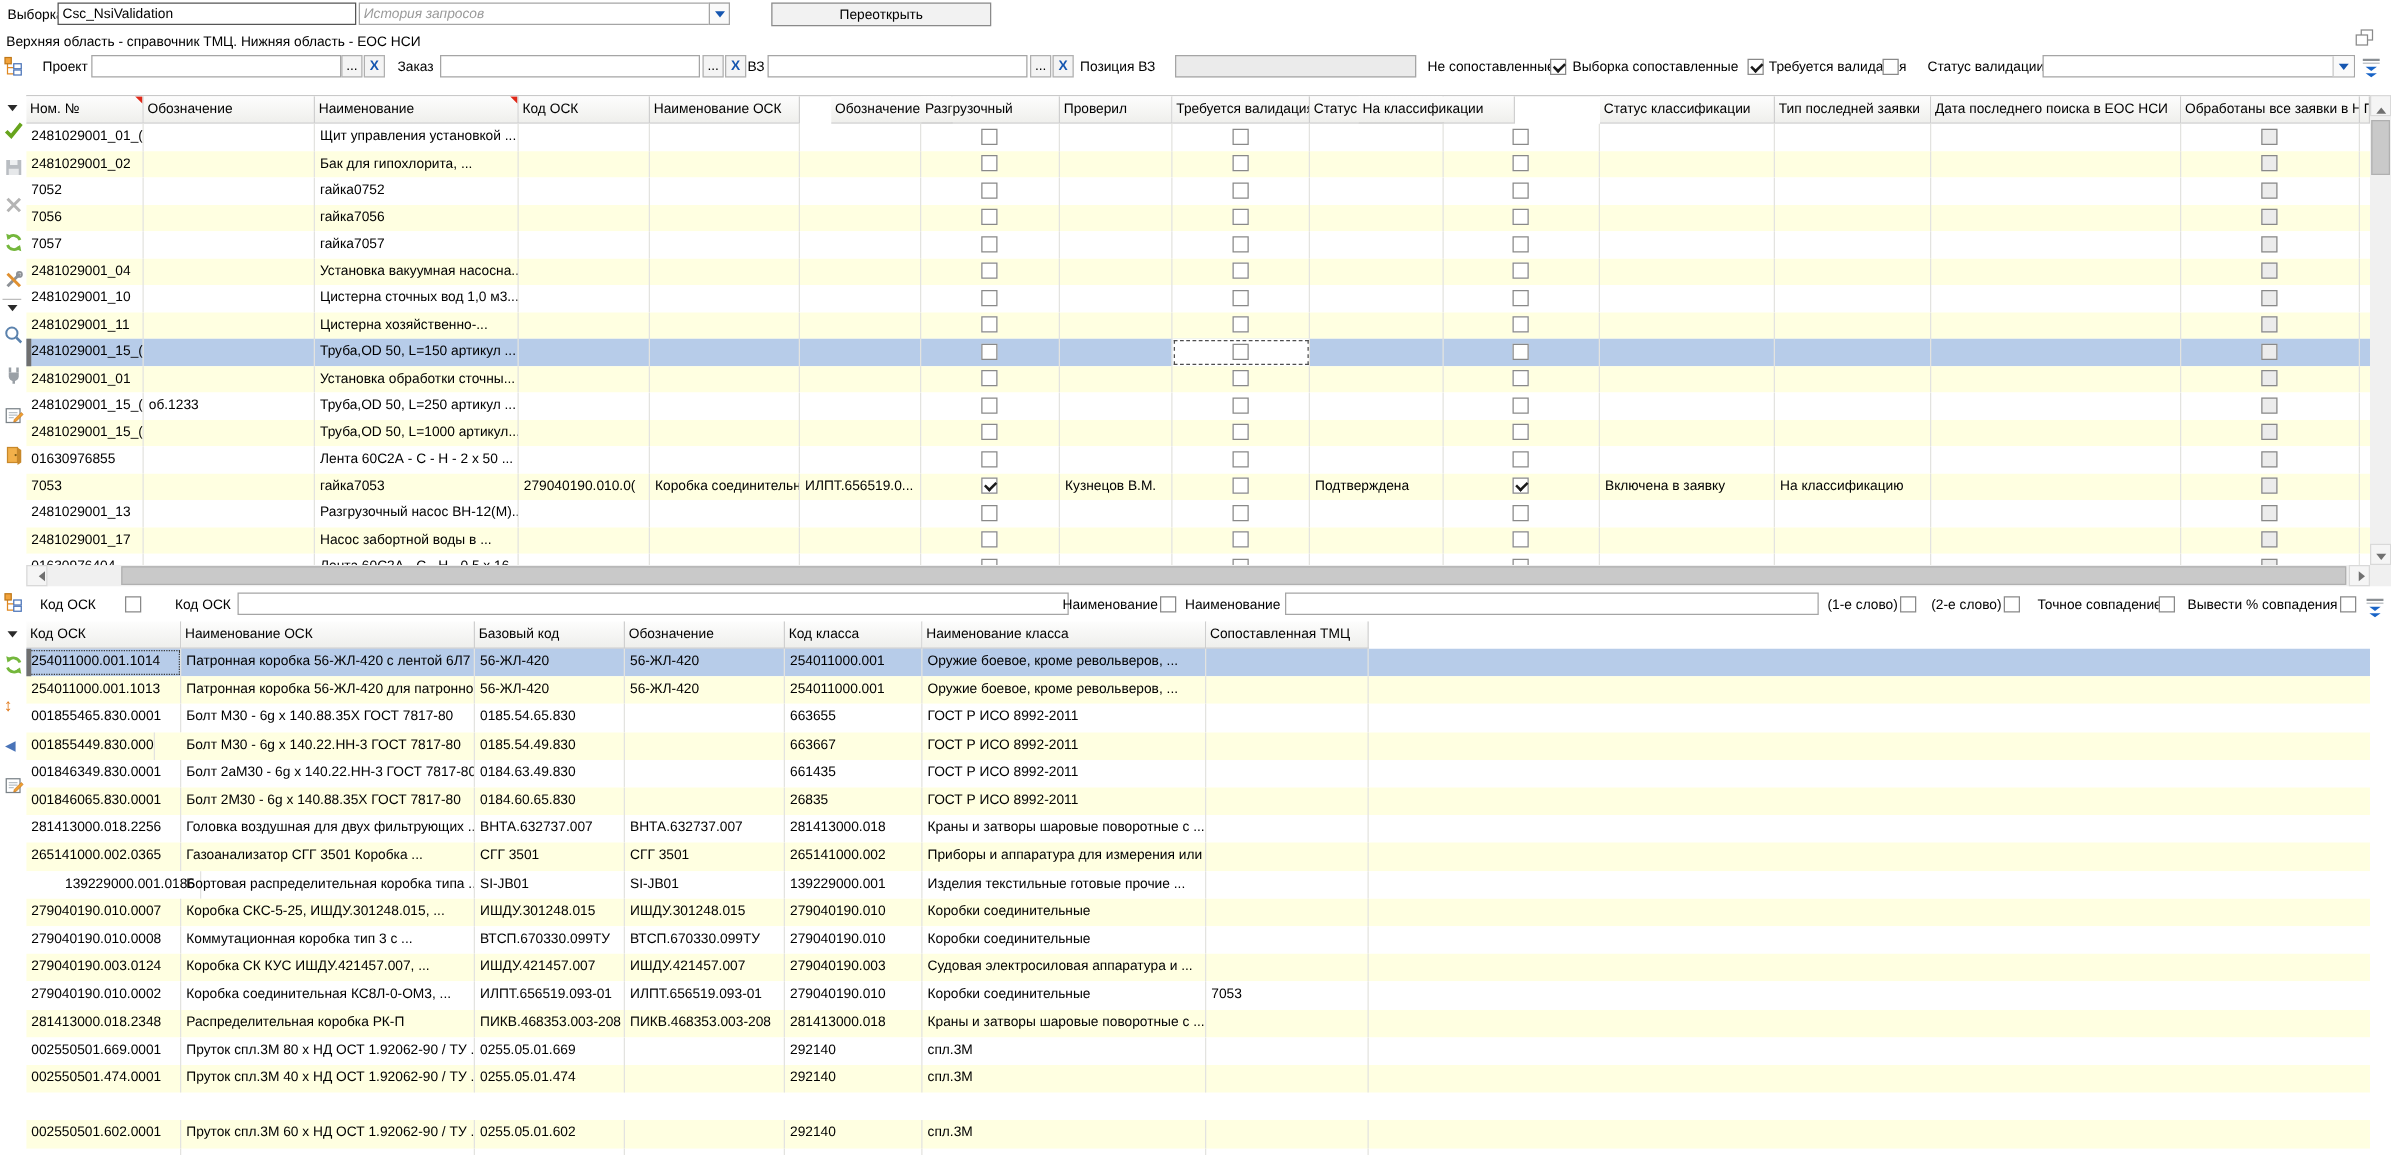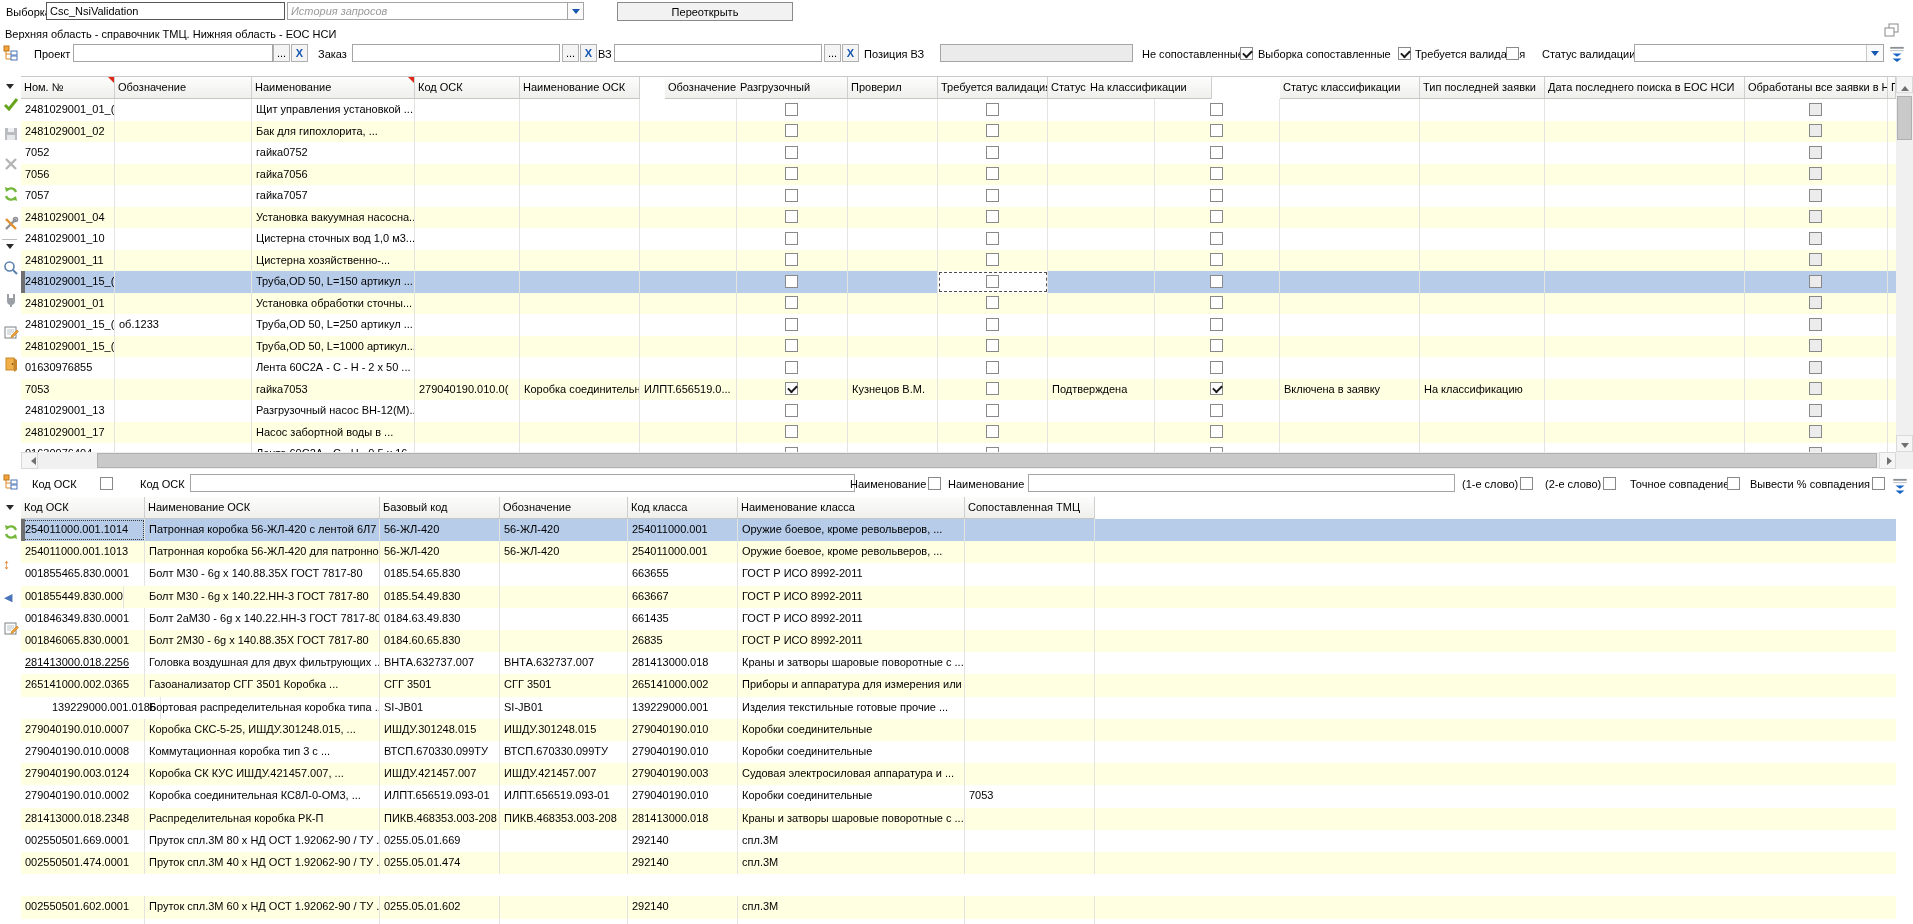--- a/index.html
+++ b/index.html
@@ -766,21 +766,21 @@
         <div class="grow y" style="top: 111px; height: 22.2px;">
           <div class="cell" style="left: 0px; width: 124px;">001846065.830.0001</div>
           <div class="cell" style="left: 124px; width: 235px;">Болт 2М30 - 6g х 140.88.35Х ГОСТ 7817-80</div>
           <div class="cell" style="left: 359px; width: 120px;">0184.60.65.830</div>
           <div class="cell" style="left: 479px; width: 128px;"></div>
           <div class="cell" style="left: 607px; width: 110px;">26835</div>
           <div class="cell" style="left: 717px; width: 227px;">ГОСТ Р ИСО 8992-2011</div>
           <div class="cell" style="left: 944px; width: 130px;"></div>
         </div>
         <div class="grow w" style="top: 133.2px; height: 22.2px;">
-          <div class="cell" style="left: 0px; width: 124px; text-decoration: underline;">281413000.018.2256</div>
+          <div class="cell" style="left: 0px; width: 124px;">281413000.018.2256</div>
           <div class="cell" style="left: 124px; width: 235px;">Головка воздушная для двух фильтрующих ...</div>
           <div class="cell" style="left: 359px; width: 120px;">ВНТА.632737.007</div>
           <div class="cell" style="left: 479px; width: 128px;">ВНТА.632737.007</div>
           <div class="cell" style="left: 607px; width: 110px;">281413000.018</div>
           <div class="cell" style="left: 717px; width: 227px;">Краны и затворы шаровые поворотные с ...</div>
           <div class="cell" style="left: 944px; width: 130px;"></div>
         </div>
         <div class="grow y" style="top: 155.4px; height: 22.2px;">
           <div class="cell" style="left: 0px; width: 124px;">265141000.002.0365</div>
           <div class="cell" style="left: 124px; width: 235px;">Газоанализатор СГГ 3501  Коробка ...</div>

